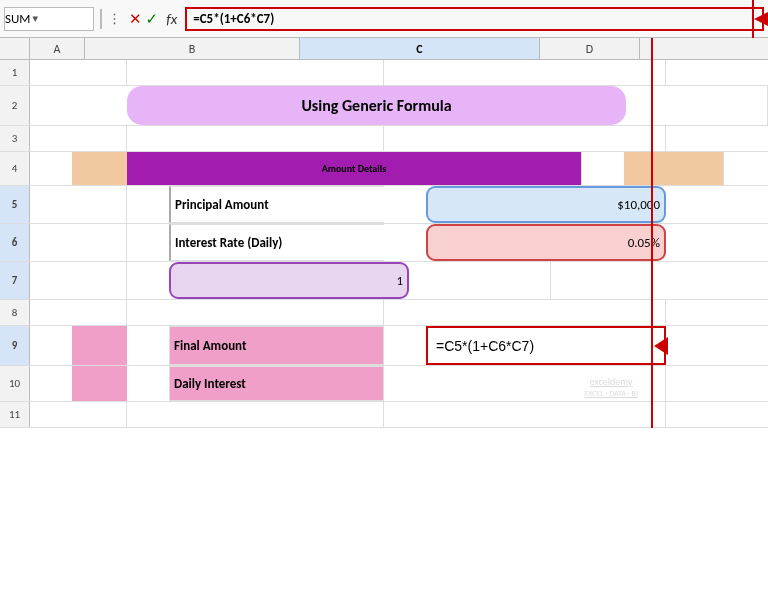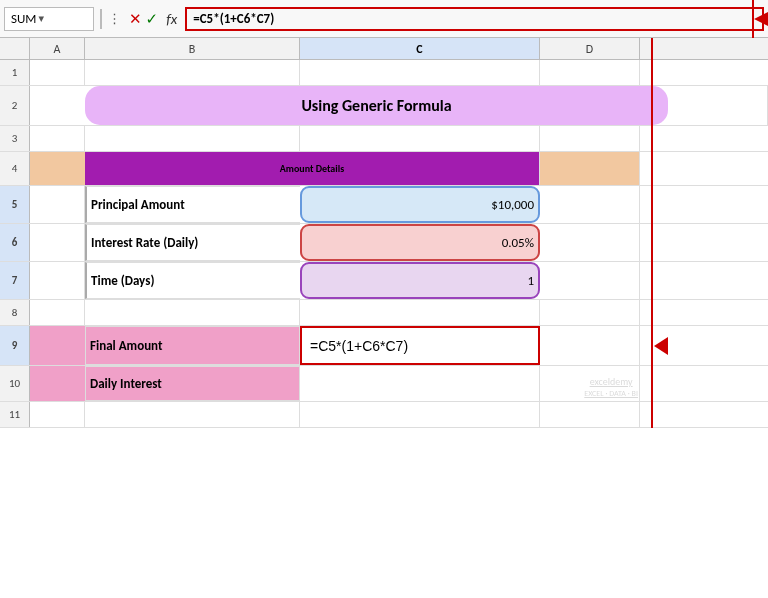--- a/index.html
+++ b/index.html
@@ -21,21 +21,21 @@
       background: #f8f8f8;
       padding: 0 4px;
       gap: 4px;
     }
     .name-box {
       width: 90px;
       height: 24px;
       border: 1px solid #bbb;
       display: flex;
       align-items: center;
-      padding: 0 6px;
+      padding: 0 0;
       font-size: 13px;
       background: #fff;
     }
     .name-box-arrow {
       font-size: 11px;
       color: #555;
       margin-left: 2px;
     }
     .formula-bar-divider {
       width: 2px;
@@ -129,20 +129,21 @@
       background: #d6e4f7;
       font-weight: bold;
     }
     .cell {
       display: flex;
       align-items: center;
       border-right: 1px solid #ddd;
       padding: 0 4px;
       font-size: 13px;
       overflow: hidden;
+      margin-left: 42px;
     }
     .cell.col-a { width: 55px; min-width: 55px; }
     .cell.col-b { width: 215px; min-width: 215px; }
     .cell.col-c { width: 240px; min-width: 240px; }
     .cell.col-d { width: 100px; min-width: 100px; }
     .bg-value-c5 { background: #d6e8f7; border: 2px solid #6699dd !important; }
     .bg-value-c6 { background: #f8d0d0; border: 2px solid #cc4444 !important; }
     .bg-value-c7 { background: #e8d6f0; border: 2px solid #9944bb !important; }
     .bg-final-label { background: #f0a0c8; }
     .bg-daily-label { background: #f0a0c8; }
@@ -304,23 +305,20 @@
     </div>
     <div class="cell col-c cell-right bg-value-c6">
       <span>0.05%</span>
     </div>
     <div class="cell col-d"></div>
   </div>
 
   <div class="grid-row" style="height:38px;">
     <div class="row-num active">7</div>
     <div class="cell col-a"></div>
-    <div class="cell col-b cell-bold" style="border:1px solid #ddd; border-left:2px solid #aaa; border-right:none;">
-      <span>Time (Days)</span>
-    </div>
     <div class="cell col-c cell-right bg-value-c7">
       <span>1</span>
     </div>
     <div class="cell col-d"></div>
   </div>
 
   <div class="grid-row short">
     <div class="row-num">8</div>
     <div class="cell col-a"></div>
     <div class="cell col-b"></div>

